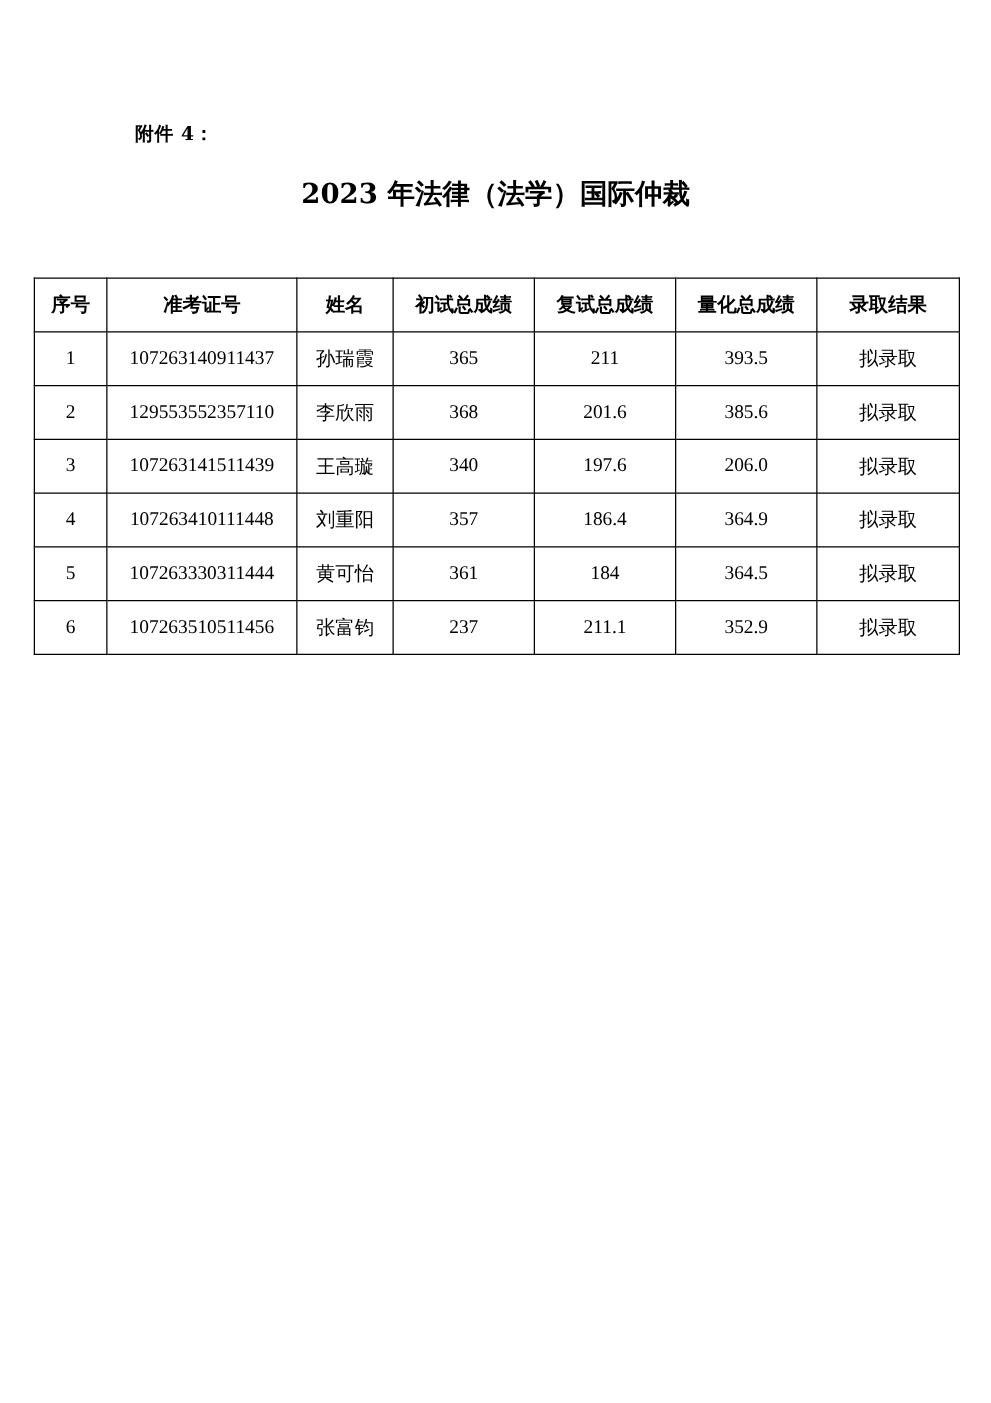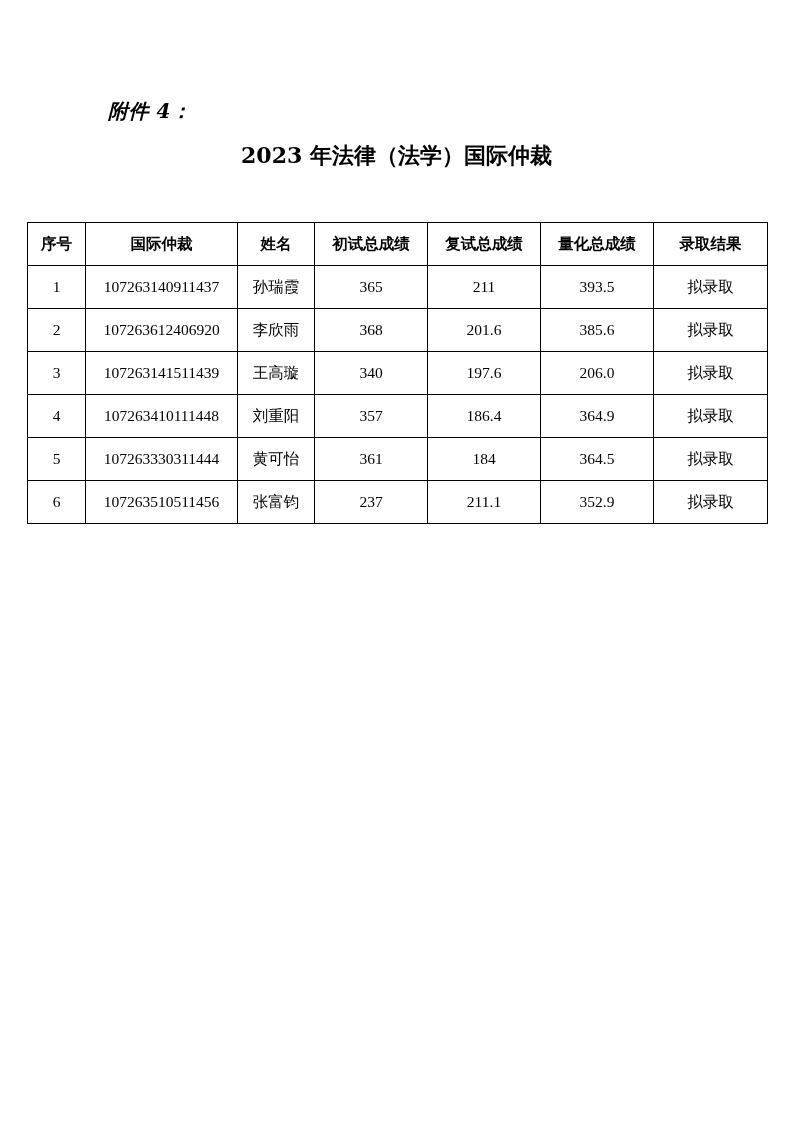--- a/index.html
+++ b/index.html
@@ -21,23 +21,22 @@
     width: 793px;
     height: 1122px;
     box-sizing: border-box;
   }
   .attachment-label {
     position: absolute;
     left: 108px;
     top: 98px;
     font-family: "DejaVu Serif", "Liberation Serif", serif;
     font-weight: bold;
-    font-size: 20px;
+    font-size: 15px;
     letter-spacing: 0.5px;
-    font-style: italic;
   }
   .doc-title {
     position: absolute;
     left: 0;
     top: 138px;
     width: 793px;
     text-align: center;
     font-family: "DejaVu Serif", "Liberation Serif", serif;
     font-weight: bold;
     font-size: 22px;
@@ -98,41 +97,41 @@
       <col class="c-ticket">
       <col class="c-name">
       <col class="c-first">
       <col class="c-second">
       <col class="c-total">
       <col class="c-result">
     </colgroup>
     <thead>
       <tr>
         <th class="cn">序号</th>
-        <th class="cn">国际仲裁</th>
+        <th class="cn">准考证号</th>
         <th class="cn">姓名</th>
         <th class="cn">初试总成绩</th>
         <th class="cn">复试总成绩</th>
         <th class="cn">量化总成绩</th>
         <th class="cn">录取结果</th>
       </tr>
     </thead>
     <tbody>
       <tr>
         <td>1</td>
         <td>107263140911437</td>
         <td class="cn">孙瑞霞</td>
         <td>365</td>
         <td>211</td>
         <td>393.5</td>
         <td class="cn">拟录取</td>
       </tr>
       <tr>
         <td>2</td>
-        <td>107263612406920</td>
+        <td>129553552357110</td>
         <td class="cn">李欣雨</td>
         <td>368</td>
         <td>201.6</td>
         <td>385.6</td>
         <td class="cn">拟录取</td>
       </tr>
       <tr>
         <td>3</td>
         <td>107263141511439</td>
         <td class="cn">王高璇</td>

